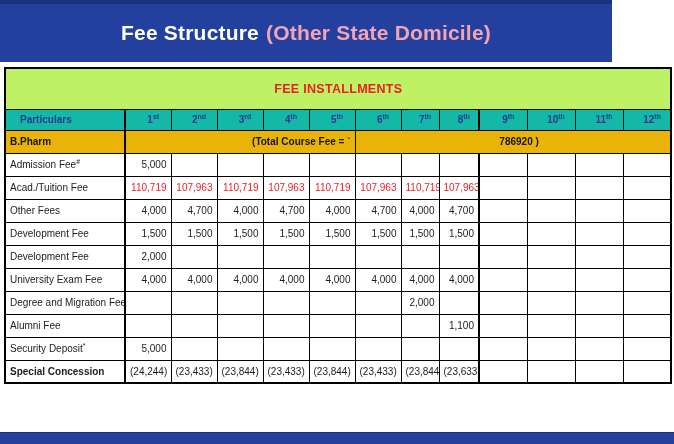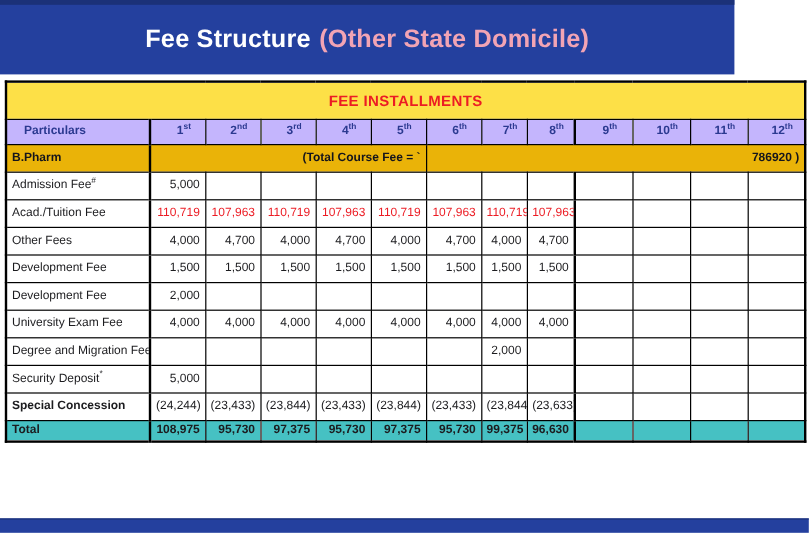--- a/index.html
+++ b/index.html
@@ -13,37 +13,37 @@
   .banner .t-main{color:#ffffff;font-weight:bold;font-size:21px;letter-spacing:.2px;}
   .banner .t-suffix{color:#F2A4B4;font-weight:bold;font-size:21px;letter-spacing:.2px;}
 
   
   .tablewrap{position:absolute;top:67px;left:4px;}
   table{border-collapse:collapse;table-layout:fixed;width:667px;border:2px solid #000;}
   td{border:1px solid #000;font-size:10px;color:#1c1c1f;padding:0 4px;
      overflow:hidden;white-space:nowrap;box-sizing:border-box;}
   sup{font-size:7px;line-height:0;}
 
-  tr.band td{background:#fde047;color:#EC1C24;font-weight:bold;font-size:12.5px;
-             text-align:center;height:31px;letter-spacing:.3px;}
-  tr.head td{background:#c4b5fd;color:#2B3990;font-weight:bold;font-size:10px;
+  tr.band td{background:#bef264;color:#EC1C24;font-weight:bold;font-size:12.5px;
+             text-align:center;height:41px;letter-spacing:.3px;}
+  tr.head td{background:#14b8a6;color:#2B3990;font-weight:bold;font-size:10px;
              text-align:center;height:21px;padding-left:14px;}
   tr.head td.part{text-align:left;}
   tr.prog td{background:#eab308;color:#15151c;font-weight:bold;height:23px;}
   tr.fee-row td{height:23px;}
   tr.fee-row.tall td{height:30px;}
   tr.fee-row.tall td.lbl{white-space:normal;line-height:1.25;}
   td.lbl{text-align:left;}
   td.num{text-align:right;}
   tr.red-vals td.num{color:#EC1C24;font-weight:normal;}
   tr.bold-lbl td.lbl{font-weight:bold;}
   tr.total td{background:#46C1C3;font-weight:bold;height:18px;}
   td.sepL{border-left:2px solid #000;}
   td.feeTxtL{text-align:right;font-weight:bold;color:#15151c;}
-  td.feeTxtR{text-align:right;font-weight:bold;color:#15151c;padding-left:16px;}
+  td.feeTxtR{text-align:center;font-weight:bold;color:#15151c;padding-left:16px;}
 
   
   .footer{position:absolute;left:0;bottom:0;width:674px;height:12px;background:#24409E;
           border-top:1px solid #1B3178;box-sizing:border-box;}
 </style>
 </head>
 <body>
 
 <div class="banner">
   <span class="t-main">Fee Structure</span>
@@ -190,20 +190,36 @@
           <td class="num"></td>
           <td class="num"></td>
           <td class="num">2,000</td>
           <td class="num"></td>
           <td class="num sepL"></td>
           <td class="num"></td>
           <td class="num"></td>
           <td class="num"></td>
         </tr>
         <tr class="fee-row">
+          <td class="lbl">Alumni Fee</td>
+          <td class="num sepL"></td>
+          <td class="num"></td>
+          <td class="num"></td>
+          <td class="num"></td>
+          <td class="num"></td>
+          <td class="num"></td>
+          <td class="num"></td>
+          <td class="num">1,100</td>
+          <td class="num sepL"></td>
+          <td class="num"></td>
+          <td class="num"></td>
+          <td class="num"></td>
+          <td class="num"></td>
+        </tr>
+        <tr class="fee-row">
           <td class="lbl">Security Deposit<sup>*</sup></td>
           <td class="num sepL">5,000</td>
           <td class="num"></td>
           <td class="num"></td>
           <td class="num"></td>
           <td class="num"></td>
           <td class="num"></td>
           <td class="num"></td>
           <td class="num"></td>
           <td class="num sepL"></td>
@@ -219,32 +235,17 @@
           <td class="num">(23,433)</td>
           <td class="num">(23,844)</td>
           <td class="num">(23,433)</td>
           <td class="num">(23,844)</td>
           <td class="num">(23,633)</td>
           <td class="num sepL"></td>
           <td class="num"></td>
           <td class="num"></td>
           <td class="num"></td>
         </tr>
-        <tr class="total">
-          <td class="lbl">Total</td>
-          <td class="num sepL">108,975</td>
-          <td class="num">95,730</td>
-          <td class="num">97,375</td>
-          <td class="num">95,730</td>
-          <td class="num">97,375</td>
-          <td class="num">95,730</td>
-          <td class="num">99,375</td>
-          <td class="num">96,630</td>
-          <td class="num sepL"></td>
-          <td class="num"></td>
-          <td class="num"></td>
-          <td class="num"></td>
-        </tr>
       </tbody>
   </table>
 </div>
 
 <div class="footer"></div>
 
 </body></html>

